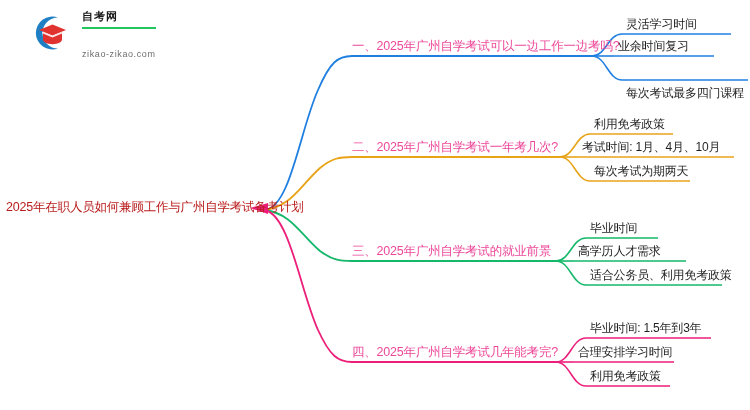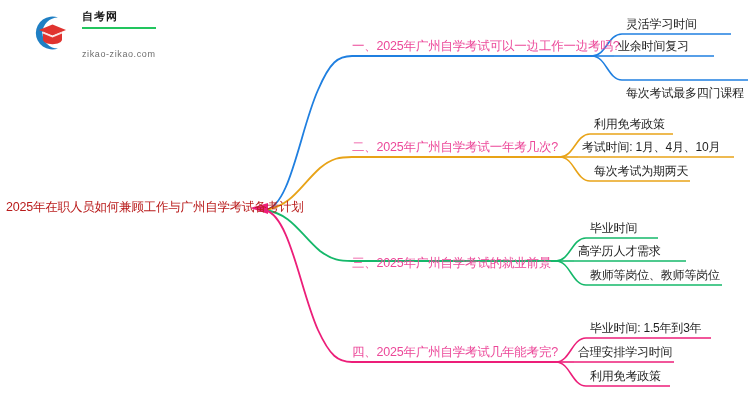--- a/index.html
+++ b/index.html
@@ -162,21 +162,21 @@
 <div class="branch-label" style="left:352px; top:38px;">一、2025年广州自学考试可以一边工作一边考吗?</div>
 <div class="leaf-label" style="left:626px; top:17px;">灵活学习时间</div>
 <div class="leaf-label" style="left:618px; top:39px;">业余时间复习</div>
 <div class="leaf-label" style="left:626px; top:63px;margin-top:23px;">每次考试最多四门课程</div>
 
 <div class="branch-label" style="left:352px; top:139px;text-align:right;">二、2025年广州自学考试一年考几次?</div>
 <div class="leaf-label" style="left:594px; top:117px;">利用免考政策</div>
 <div class="leaf-label" style="left:550px; top:140px;margin-left:32px;">考试时间: 1月、4月、10月</div>
 <div class="leaf-label" style="left:594px; top:164px;">每次考试为期两天</div>
 
-<div class="branch-label" style="left:352px; top:243px;margin-top:12px;">三、2025年广州自学考试的就业前景</div>
+<div class="branch-label" style="left:352px; top:243px;">三、2025年广州自学考试的就业前景</div>
 <div class="leaf-label" style="left:590px; top:221px;">毕业时间</div>
 <div class="leaf-label" style="left:578px; top:244px;">高学历人才需求</div>
-<div class="leaf-label" style="left:590px; top:268px;">教师等岗位、教师等岗位</div>
+<div class="leaf-label" style="left:590px; top:268px;">适合公务员、利用免考政策</div>
 
 <div class="branch-label" style="left:352px; top:344px;">四、2025年广州自学考试几年能考完?</div>
 <div class="leaf-label" style="left:590px; top:321px;">毕业时间: 1.5年到3年</div>
 <div class="leaf-label" style="left:578px; top:345px;">合理安排学习时间</div>
 <div class="leaf-label" style="left:590px; top:369px;">利用免考政策</div>
 
 </body></html>

